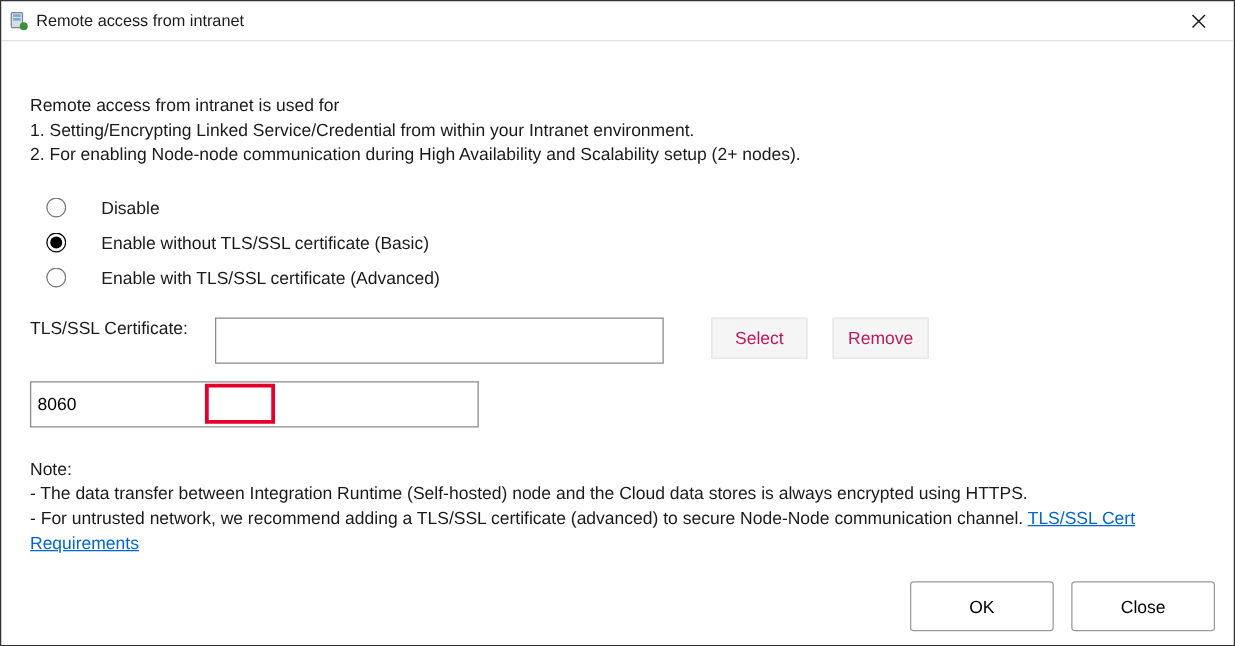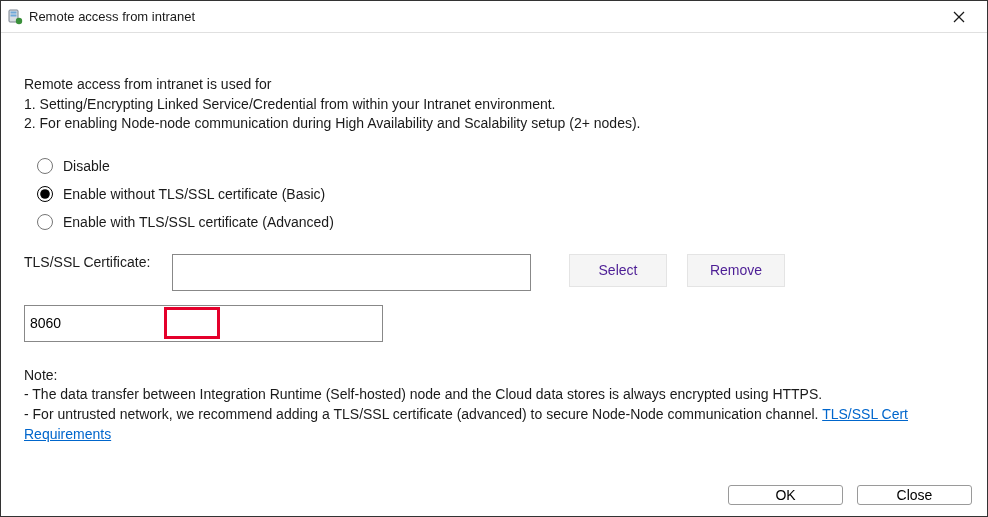--- a/index.html
+++ b/index.html
@@ -53,20 +53,21 @@
     }
     .radio-group {
       padding-left: 13px;
       margin-bottom: 24px;
     }
     .radio-row {
       display: flex;
       align-items: center;
       margin-bottom: 12px;
       cursor: pointer;
+      gap: 18px;
     }
     .radio-input {
       width: 16px;
       height: 16px;
       margin-right: 10px;
       accent-color: #000;
     }
     .form-row {
       display: flex;
       margin-bottom: 12px;
@@ -82,25 +83,25 @@
       font-family: inherit;
       font-size: 14px;
       padding: 0 5px;
       background: #fff;
     }
     .text-input.disabled {
       background: #fff;
     }
     .btn-small {
       margin-left: 38px;
-      width: 98px;
+      width: 77px;
       height: 33px;
       border: 1px solid #e4e4e4;
       background: #f5f5f5;
-      color: #4c1d95;
+      color: #be185d;
       font-family: inherit;
       font-size: 14px;
       cursor: default;
     }
     .btn-small.remove {
       margin-left: 20px;
     }
     .port-highlight {
       position: absolute;
       border: 3px solid #e4002b;
@@ -117,21 +118,21 @@
     }
     .bottom-buttons {
       position: absolute;
       right: 15px;
       bottom: 11px;
       display: flex;
       gap: 14px;
     }
     .btn-main {
       width: 115px;
-      height: 20px;
+      height: 40px;
       border: 1px solid #9a9a9a;
       background: #fff;
       border-radius: 3px;
       font-family: inherit;
       font-size: 14px;
       cursor: pointer;
     }
   </style>
 </head>
 <body>

